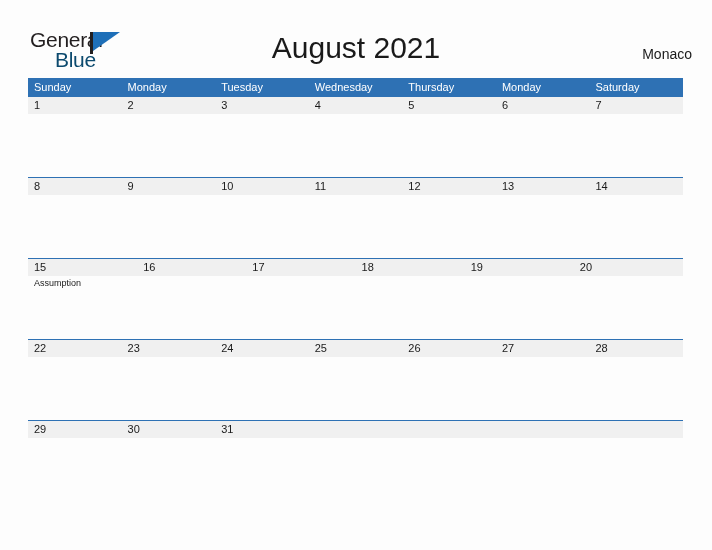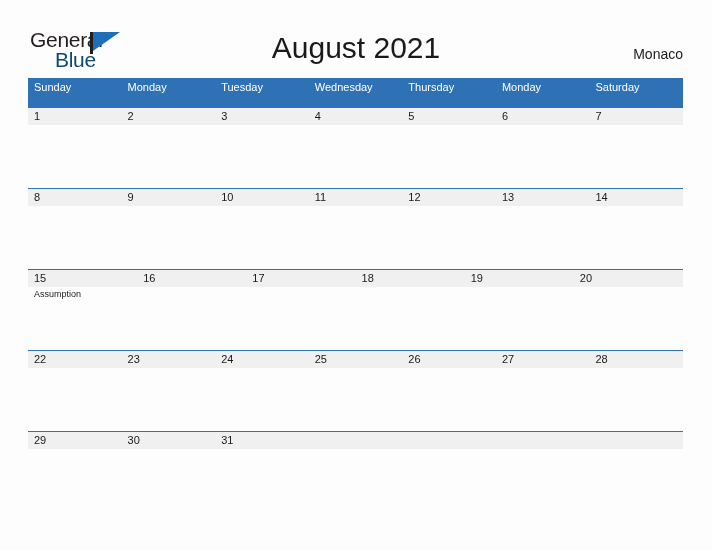--- a/index.html
+++ b/index.html
@@ -78,40 +78,40 @@
     text-align: center;
     font-size: 30px;
     color: #1a1a1a;
     line-height: 36px;
     font-weight: normal;
     margin: 0;
   }
 
   .region-label {
     position: absolute;
-    right: 29px;
+    right: 20px;
     top: 45px;
     font-size: 14px;
     color: #1a1a1a;
     line-height: 18px;
     white-space: nowrap;
   }
 
   
   .calendar {
     position: absolute;
     left: 28px;
     top: 78px;
     width: 655px;
   }
 
   .weekdays {
     display: flex;
     background: #2e71b4;
-    height: 29px;
+    height: 18px;
   }
   .weekday {
     flex: 1 1 0;
     color: #ffffff;
     font-size: 11px;
     line-height: 18px;
     padding-left: 6px;
     box-sizing: border-box;
     white-space: nowrap;
     overflow: hidden;

